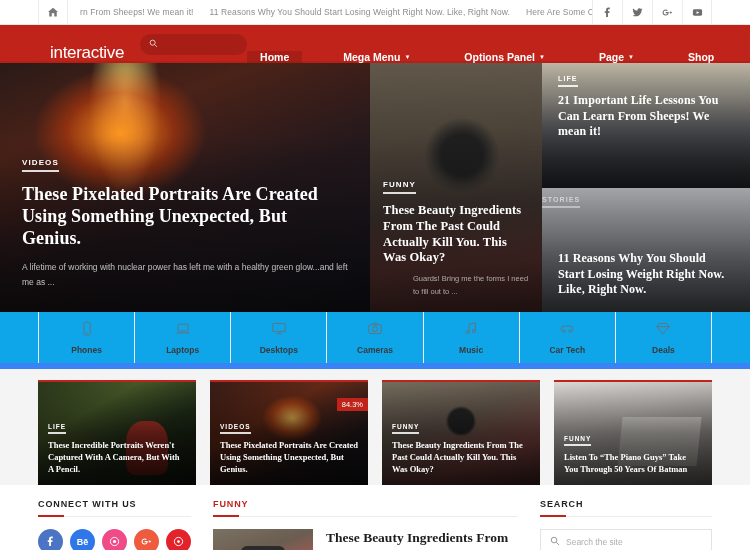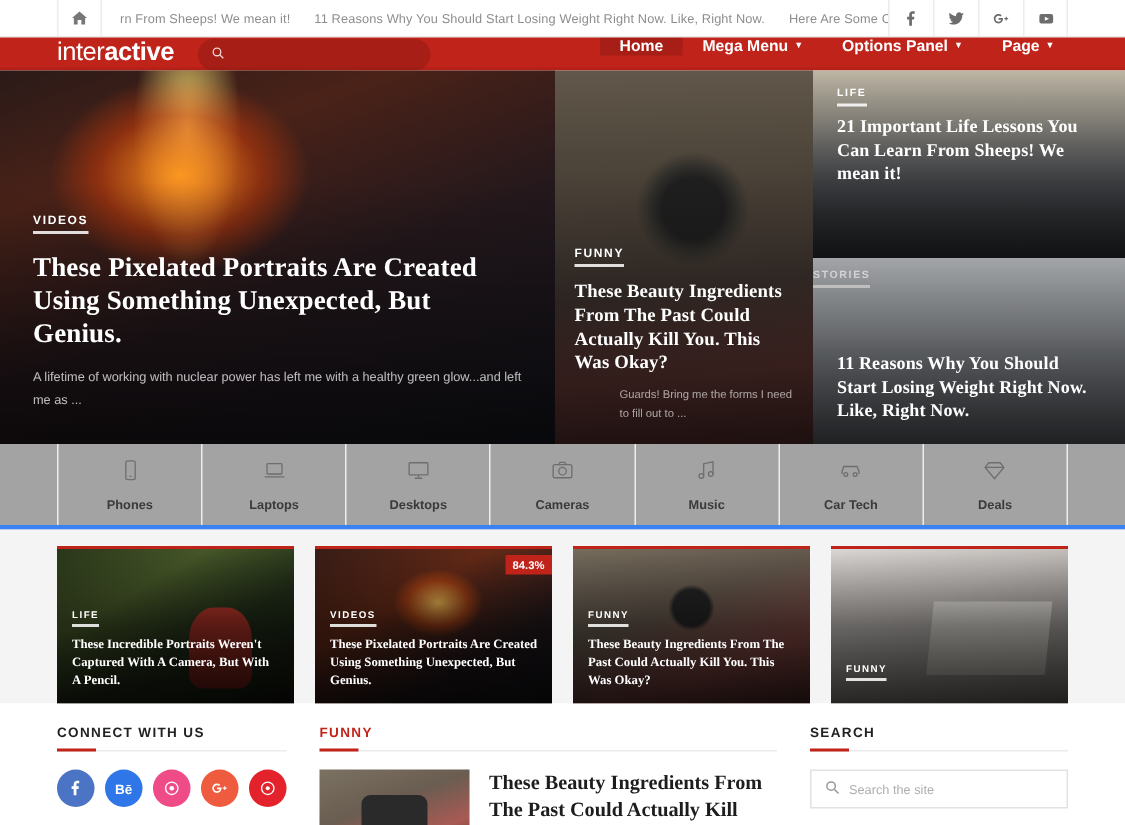--- a/index.html
+++ b/index.html
@@ -30,41 +30,41 @@
   .social-top .s {
     width: 30px; display: flex; align-items: center; justify-content: center;
     border-left: 1px solid #ececec; color: #6d6d6d;
   }
   .social-top .s:last-child { border-right: 1px solid #ececec; }
   .social-top .s svg { width: 11px; height: 11px; fill: #6d6d6d; }
   .topbar-tail { width: 38px; }
 
   
   .mainnav {
-    height: 22px; background: #c0231a;
-    display: flex; align-items: flex-start; padding-left: 38px;
+    height: 38px; background: #c0231a;
+    display: flex; align-items: flex-end; padding-left: 50px;
     position: relative;
   }
   .mainnav::after{
     content:""; position:absolute; left:0; right:0; bottom:0; height:2px;
     background: rgba(0,0,0,.06);
   }
   .brand {
     display: flex; align-items: center; color: #fff;
     font-size: 17px; letter-spacing: -.3px; margin-right: 16px;
   }
   .brand .light { font-weight: 300; }
-  .brand .bold { font-weight: 700; }
+  .brand .bold { font-weight: 400; }
   .searchpill {
     align-self: center; width: 155px; height: 21px; border-radius: 11px;
     background: rgba(0,0,0,.13); display: flex; align-items: center;
     padding-left: 9px; color: rgba(255,255,255,.75); font-size: 8px;
   }
   .nav-spacer { flex: 1; }
-  .navitems { display: flex; align-items: stretch; }
+  .navitems { display: flex; align-items: stretch; gap: 28px; }
   .navitem {
     display: flex; align-items: center; padding: 0 13px;
     color: #fff; font-size: 10.5px; font-weight: 600; white-space: nowrap;
   }
   .navitem.active { background: rgba(0,0,0,.13); }
   .caret { margin-left: 4px; font-size: 6px; line-height: 1; }
   .nav-end { width: 34px; }
 
   
   .hero { display: flex; height: 249px; }
@@ -117,21 +117,21 @@
   .hero-mid .htitle { font-size: 12.5px; line-height: 1.27; }
   .hero-mid .hexcerpt { font-size: 7.5px; line-height: 1.65; margin-top: 7px; color: rgba(255,255,255,.6); margin-left: 30px; }
   .hero-tr .hero-body, .hero-br .hero-body { padding: 0 16px 14px; }
   .hero-tr .cat, .hero-br .cat { margin-bottom: 8px; font-size: 7px; }
   .hero-tr .htitle, .hero-br .htitle { font-size: 12px; line-height: 1.3; }
   .hero-tr .hero-body { bottom: auto; top: 30px; }
   .hero-tr .cat-abs { position: absolute; left: 16px; top: 12px; }
 
   
   .catbar {
-    height: 57px; display: flex; border-bottom: 3px solid #3b82f6; background: #a3a3a3;
+    height: 57px; display: flex; border-bottom: 6px solid #3b82f6; background: #0ea5e9;
     padding: 0 38px;
   }
   .catcell {
     flex: 1; display: flex; flex-direction: column; align-items: center;
     justify-content: center; gap: 5px; border-right: 1px solid #ededed;
   }
   .catcell:first-child { border-left: 1px solid #ededed; }
   .catcell svg { width: 16px; height: 15px; fill: none; stroke: #6e6e6e; stroke-width: 1.4; }
   .catcell .cl { font-size: 8.5px; color: #3a3a3a; font-weight: 600; }
 
@@ -152,22 +152,22 @@
   .c4 .card-img::after{ content:""; position:absolute; left:42%; top:34%; width:50%; height:48%;
     background: linear-gradient(170deg,#f2efe9,#cfc9c0); transform: skewX(-6deg); }
   .card-scrim { position: absolute; inset: 0; background: linear-gradient(180deg, rgba(0,0,0,.05) 0%, rgba(0,0,0,.5) 50%, rgba(0,0,0,.78) 100%); }
   .card-body { position: absolute; left: 0; right: 0; bottom: 0; padding: 0 10px 9px; }
   .card .cat { font-size: 6.5px; letter-spacing: 1px; margin-bottom: 6px; padding-bottom: 2px; }
   .card .ctitle {
     font-family: "Liberation Serif", serif; font-weight: 700; color: #fff;
     font-size: 8.5px; line-height: 1.4;
   }
   .badge {
-    position: absolute; right: 0; top: 4px; background: #c0231a; color: #fff;
-    font-size: 7.5px; font-weight: 700; padding: 2px 5px; z-index: 3;
+    position: absolute; right: 0; top: 16px; background: #c0231a; color: #fff;
+    font-size: 7.5px; font-weight: 400; padding: 2px 5px; z-index: 3;
   }
 
   
   .bottom { display: flex; gap: 22px; padding: 14px 38px 0; background: #fff; }
   .col-left { flex: 0 0 150px; }
   .col-mid { flex: 1; }
   .col-right { flex: 0 0 172px; }
   .whead {
     font-size: 9px; font-weight: 700; letter-spacing: .9px; color: #222;
     padding-bottom: 7px; position: relative; margin-bottom: 12px;
@@ -255,20 +255,23 @@
         <span class="caret">▼</span>
       </div>
       <div class="navitem">
         <span>Options Panel</span>
         <span class="caret">▼</span>
       </div>
       <div class="navitem">
         <span>Page</span>
         <span class="caret">▼</span>
       </div>
+      <div class="navitem">
+        <span>Shop</span>
+      </div>
     </div>
     <div class="nav-end"></div>
   </div>
 
   <div class="hero">
 
     <div class="hero-main">
       <div class="scrim"></div>
       <div class="hero-body">
         <span class="cat">VIDEOS</span>
@@ -384,20 +387,21 @@
       <div class="card-body">
         <span class="cat">FUNNY</span>
         <div class="ctitle">These Beauty Ingredients From The Past Could Actually Kill You. This Was Okay?</div>
       </div>
     </div>
     <div class="card c4">
       <div class="card-img"></div>
       <div class="card-scrim"></div>
       <div class="card-body">
         <span class="cat">FUNNY</span>
+        <div class="ctitle">Listen To “The Piano Guys” Take You Through 50 Years Of Batman</div>
       </div>
     </div>
   </div>
 
   <div class="bottom">
 
     <div class="col-left">
       <div class="whead">CONNECT WITH US</div>
       <div class="socrow">
         <div class="soc" style="background:#4c74c4">

